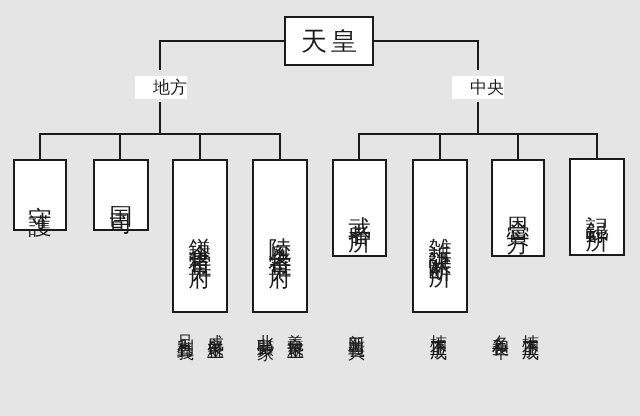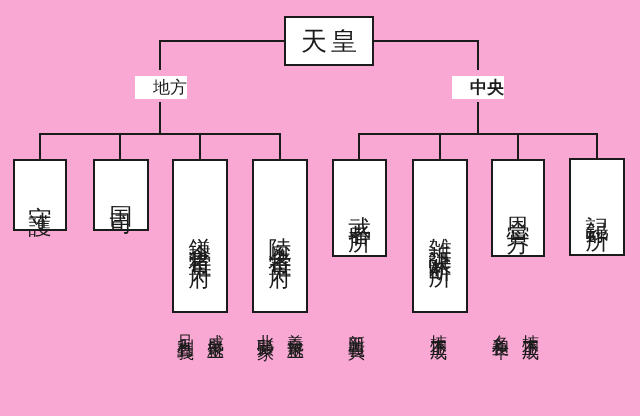--- a/index.html
+++ b/index.html
@@ -1,17 +1,17 @@
 <!DOCTYPE html>
 <html><head>
 <meta charset="utf-8">
 <style>
   html,body{margin:0;padding:0;background:#ffffff;}
   .canvas{
-    position:relative;width:640px;height:416px;background:#f9a8d4;
+    position:relative;width:640px;height:416px;background:#e5e5e5;
     font-family:"Liberation Sans","DejaVu Sans",sans-serif;color:#1b1b1b;
     overflow:hidden;
   }
   .line{position:absolute;background:#1b1b1b;}
   .box{
     position:absolute;border:2px solid #1b1b1b;background:#ffffff;
     display:flex;align-items:center;justify-content:center;box-sizing:border-box;
   }
   .vtext{
     writing-mode:vertical-rl;text-orientation:upright;
@@ -21,21 +21,21 @@
     position:absolute;left:284px;top:16px;width:90px;height:50px;
     border:2px solid #1b1b1b;background:#ffffff;box-sizing:border-box;
     display:flex;align-items:center;justify-content:center;
     font-size:26px;letter-spacing:4px;text-indent:4px;
   }
   .branch-label{
     position:absolute;top:76px;width:52px;text-align:right;
     font-size:17px;background:#ffffff;
   }
   .lbl-left{left:135px;}
-  .lbl-right{left:452px;font-weight:bold;}
+  .lbl-right{left:452px;}
   
   .b1{left:13px;top:159px;width:54px;height:72px;}
   .b2{left:93px;top:159px;width:56px;height:72px;}
   .b3{left:172px;top:159px;width:56px;height:154px;}
   .b4{left:252px;top:159px;width:56px;height:154px;}
   .b5{left:332px;top:159px;width:55px;height:98px;}
   .b6{left:412px;top:159px;width:56px;height:154px;}
   .b7{left:491px;top:159px;width:54px;height:98px;}
   .b8{left:569px;top:158px;width:56px;height:98px;}
   

